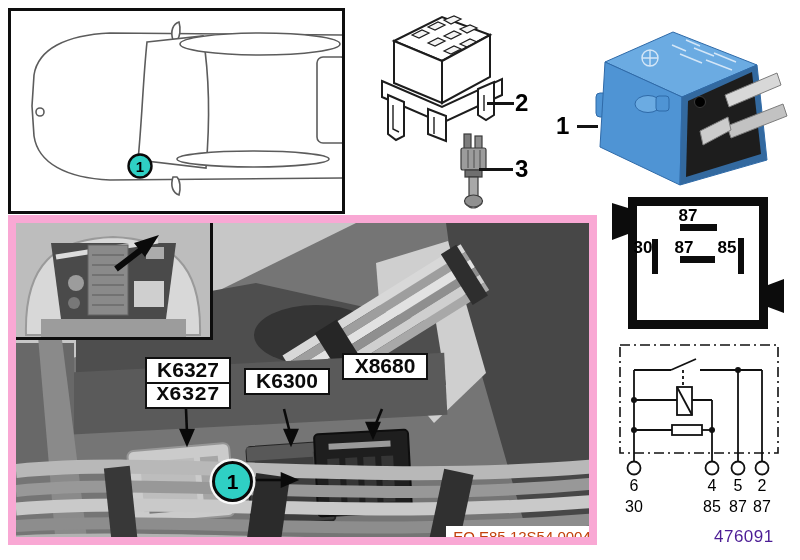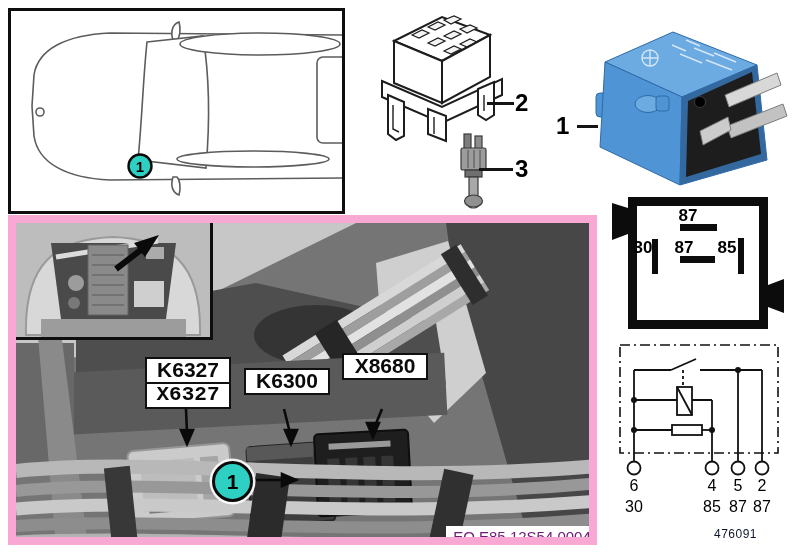--- a/index.html
+++ b/index.html
@@ -22,23 +22,23 @@
   .comp-label .cell{box-sizing:border-box;width:86px;height:27px;border:2.5px solid #101010;
                     background:#fff;color:#0a0a0a;font-weight:bold;font-size:21px;line-height:22px;
                     text-align:center;}
   .comp-label .cell + .cell{margin-top:-2.5px;font-family:Liberation Mono, monospace;}
 
   #photo-callout-circle{left:196px;top:238px;width:41px;height:41px;border-radius:50%;
      border:3px solid #0a0a0a;box-sizing:border-box;display:flex;align-items:center;
      justify-content:center;font-weight:bold;font-size:21px;color:#000;
      box-shadow:0 0 0 2.5px rgba(255,255,255,.9);}
 
-  #watermark{left:430px;top:303px;width:152px;height:21px;background:#fff;color:#701a75;
+  #watermark{left:430px;top:303px;width:152px;height:21px;background:#fff;color:#c2410c;
              font-size:15px;line-height:21px;text-align:center;}
-  #doc-number{left:714px;top:527px;color:#0f172a;font-size:12px;letter-spacing:.5px;}
+  #doc-number{left:714px;top:527px;color:#4c1d95;font-size:17px;letter-spacing:.5px;}
 </style>
 </head>
 <body>
 
 <div id="panel-car" class="abs">
   <svg width="331" height="200" viewBox="0 0 331 200">
     <g fill="#ffffff" stroke="#5c5c5c" stroke-width="1.6">
 
       <path d="M 99,22 C 55,24 27,38 23,64 L 21,95 L 23,125 C 27,152 55,167 99,169 L 333,167 L 333,24 Z"></path>
 

